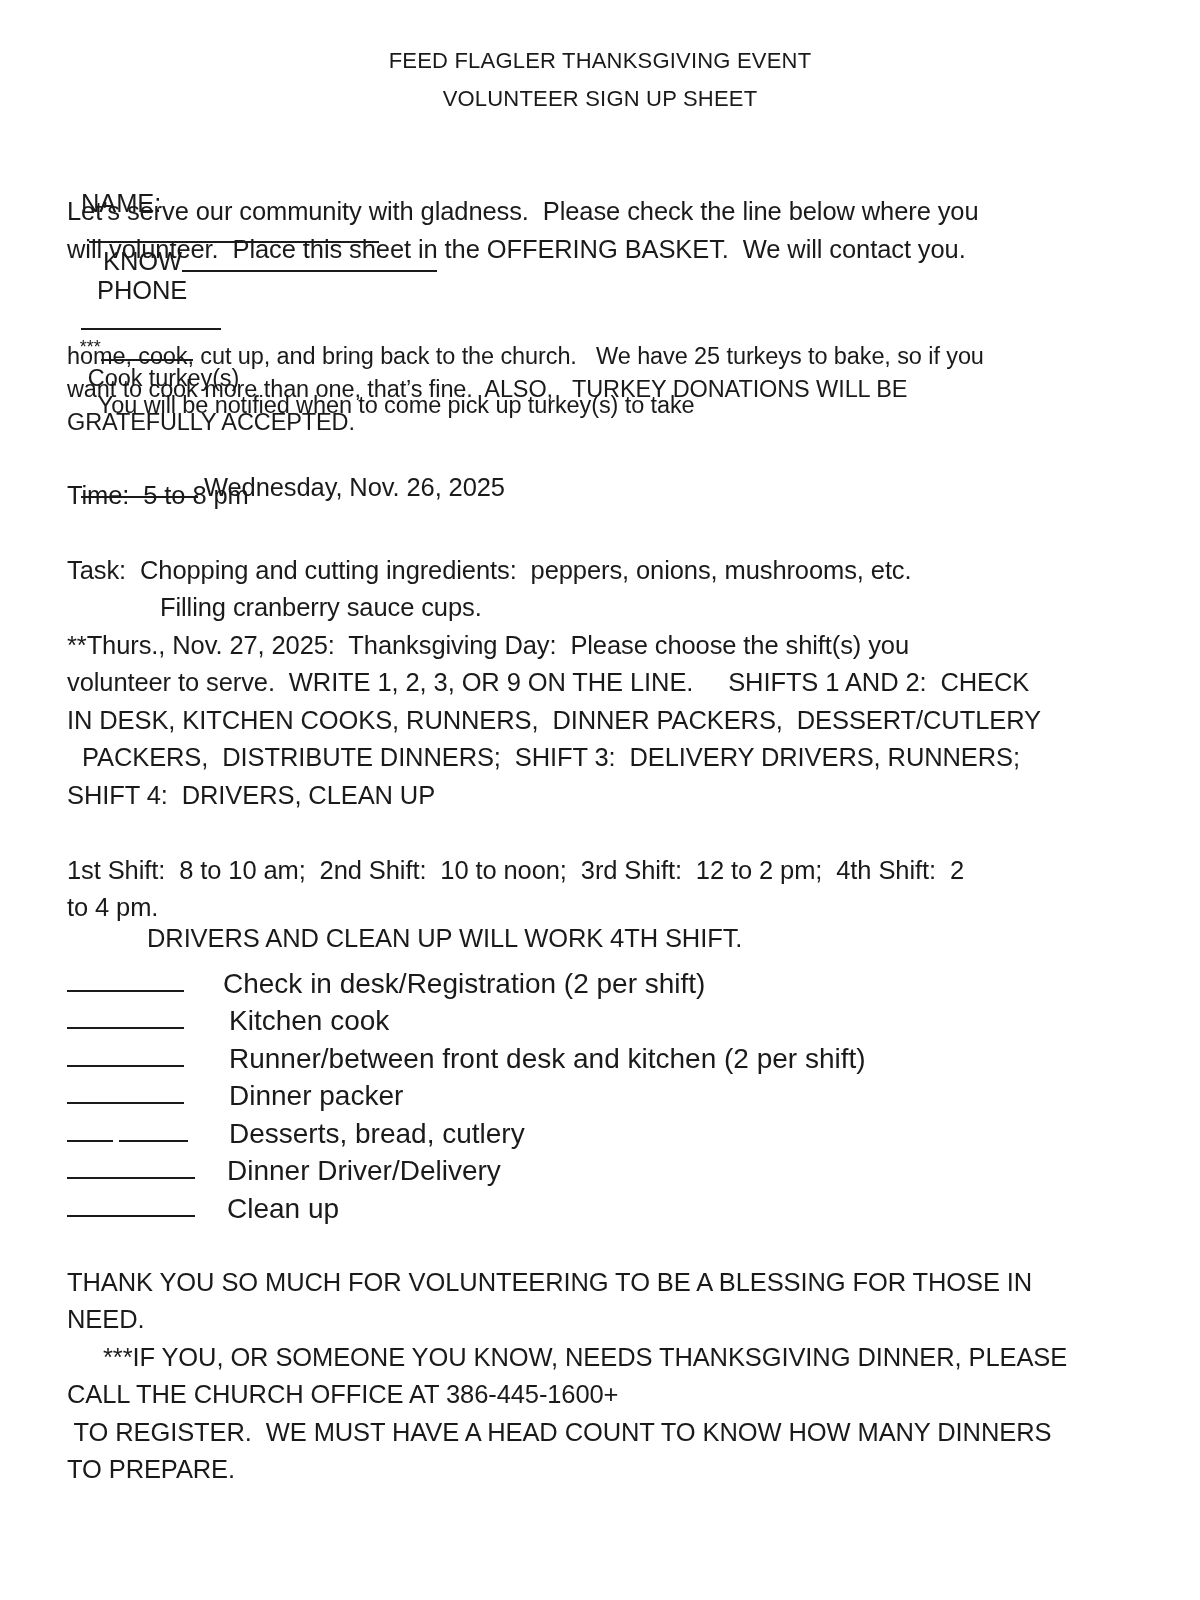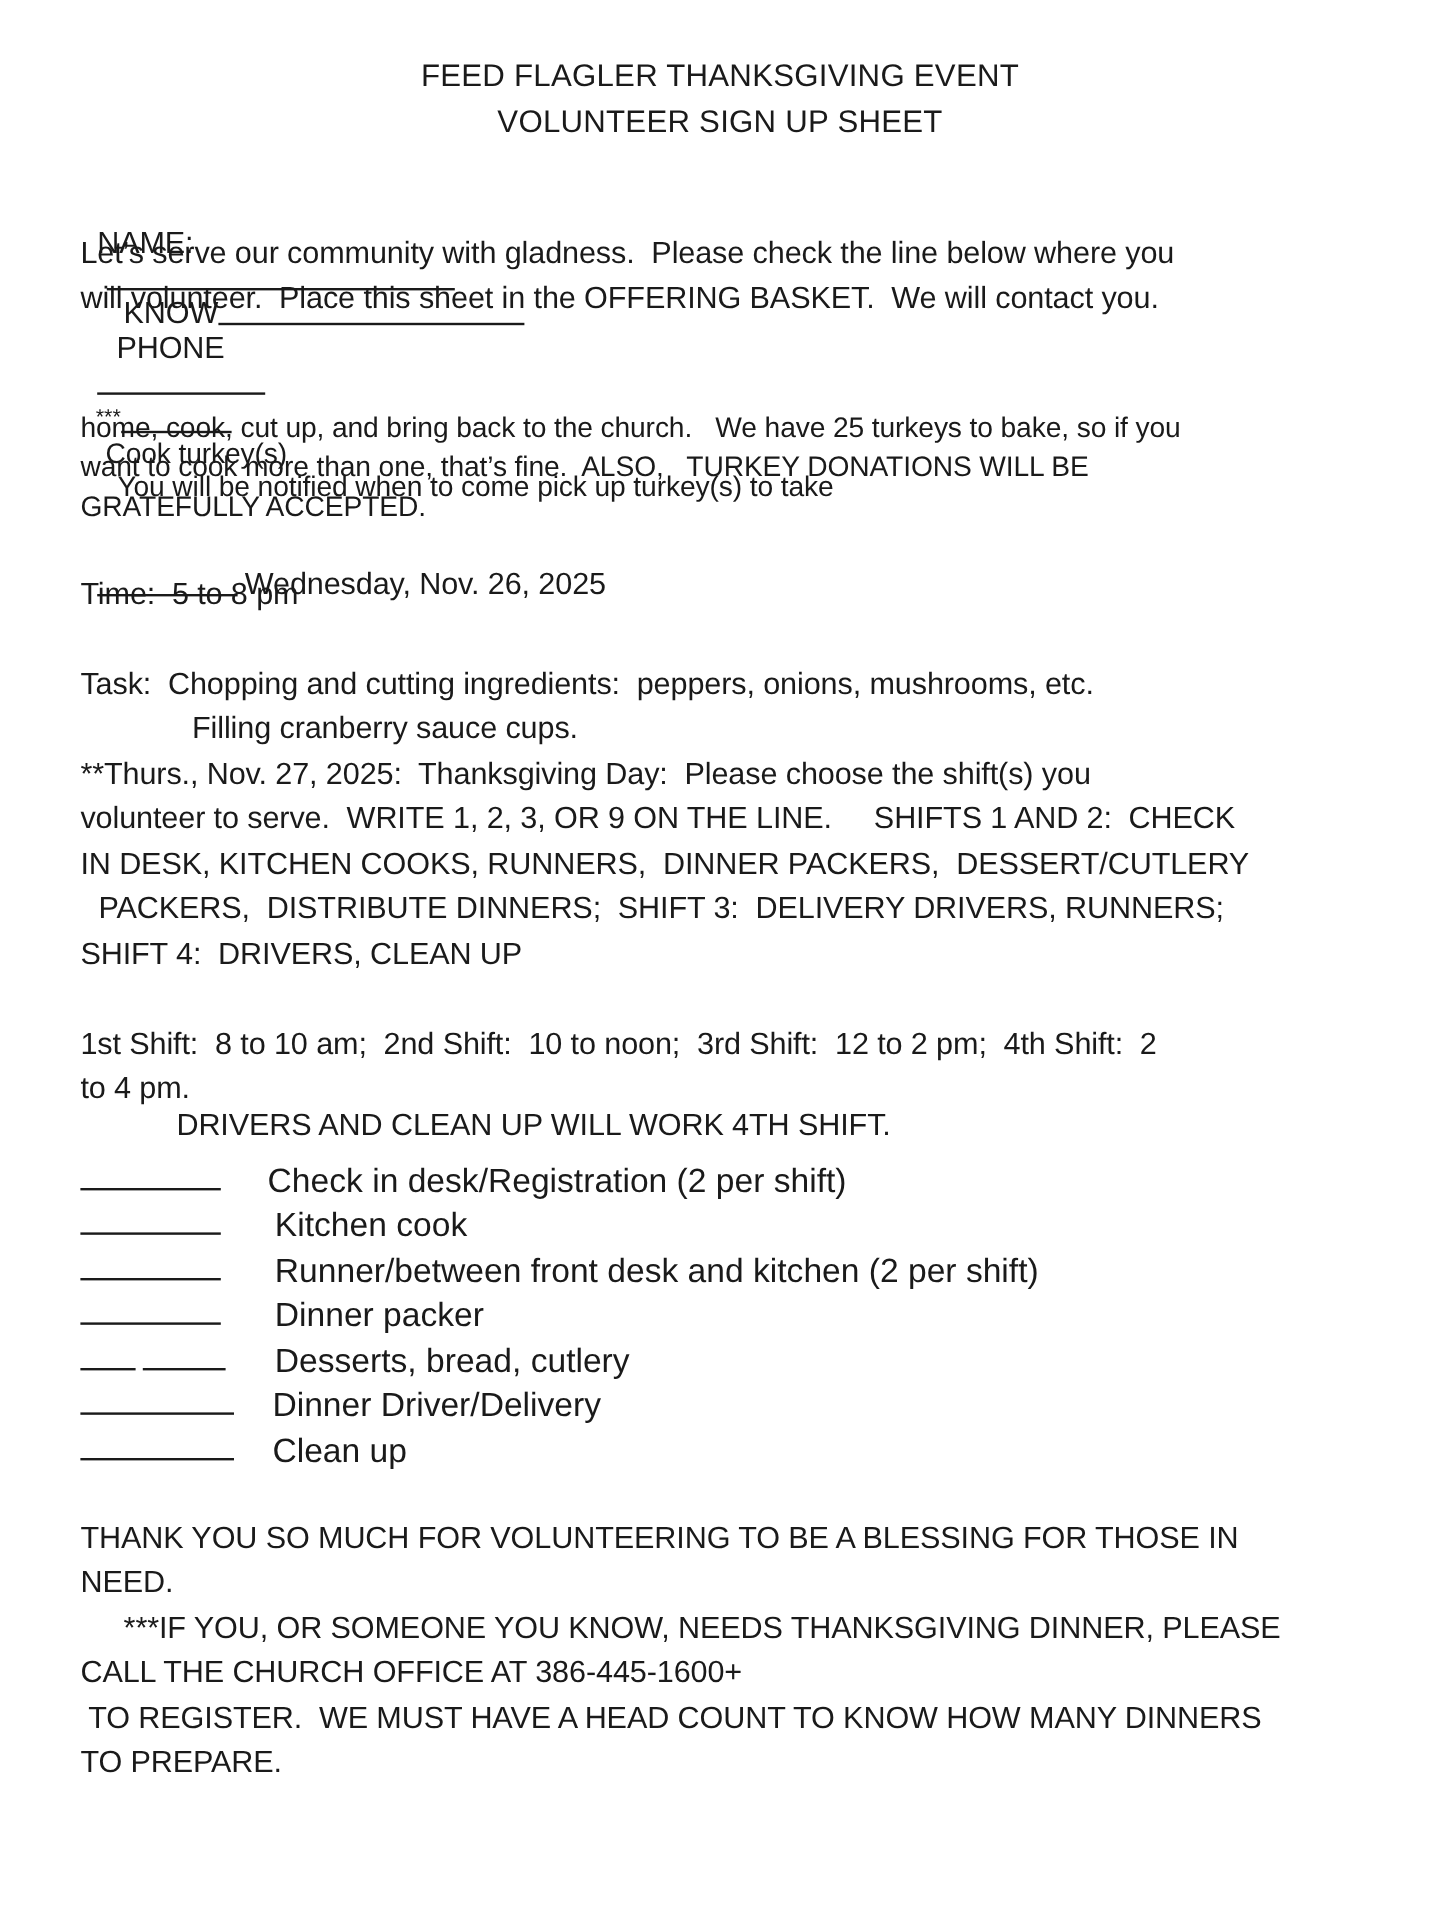--- a/index.html
+++ b/index.html
@@ -2,21 +2,21 @@
 <html><head>
 <meta charset="utf-8">
 <style>
   html, body { margin: 0; padding: 0; background: #ffffff; }
   body {
     width: 1200px; height: 1600px; overflow: hidden; position: relative;
     font-family: "Liberation Sans", sans-serif; color: #1a1a1a;
   }
   .title {
     position: absolute; left: 0; width: 1200px; text-align: center;
-    font-size: 26px; letter-spacing: 0.2px;
+    font-size: 22px; letter-spacing: 0.2px;
   }
   .line {
     position: absolute; left: 67px; font-size: 25.5px; white-space: pre;
     letter-spacing: -0.1px;
   }
   .small { font-size: 23.5px; }
   .blank {
     display: inline-block; border-bottom: 2px solid #1a1a1a; height: 22px;
     vertical-align: baseline; margin-bottom: -2px;
   }

